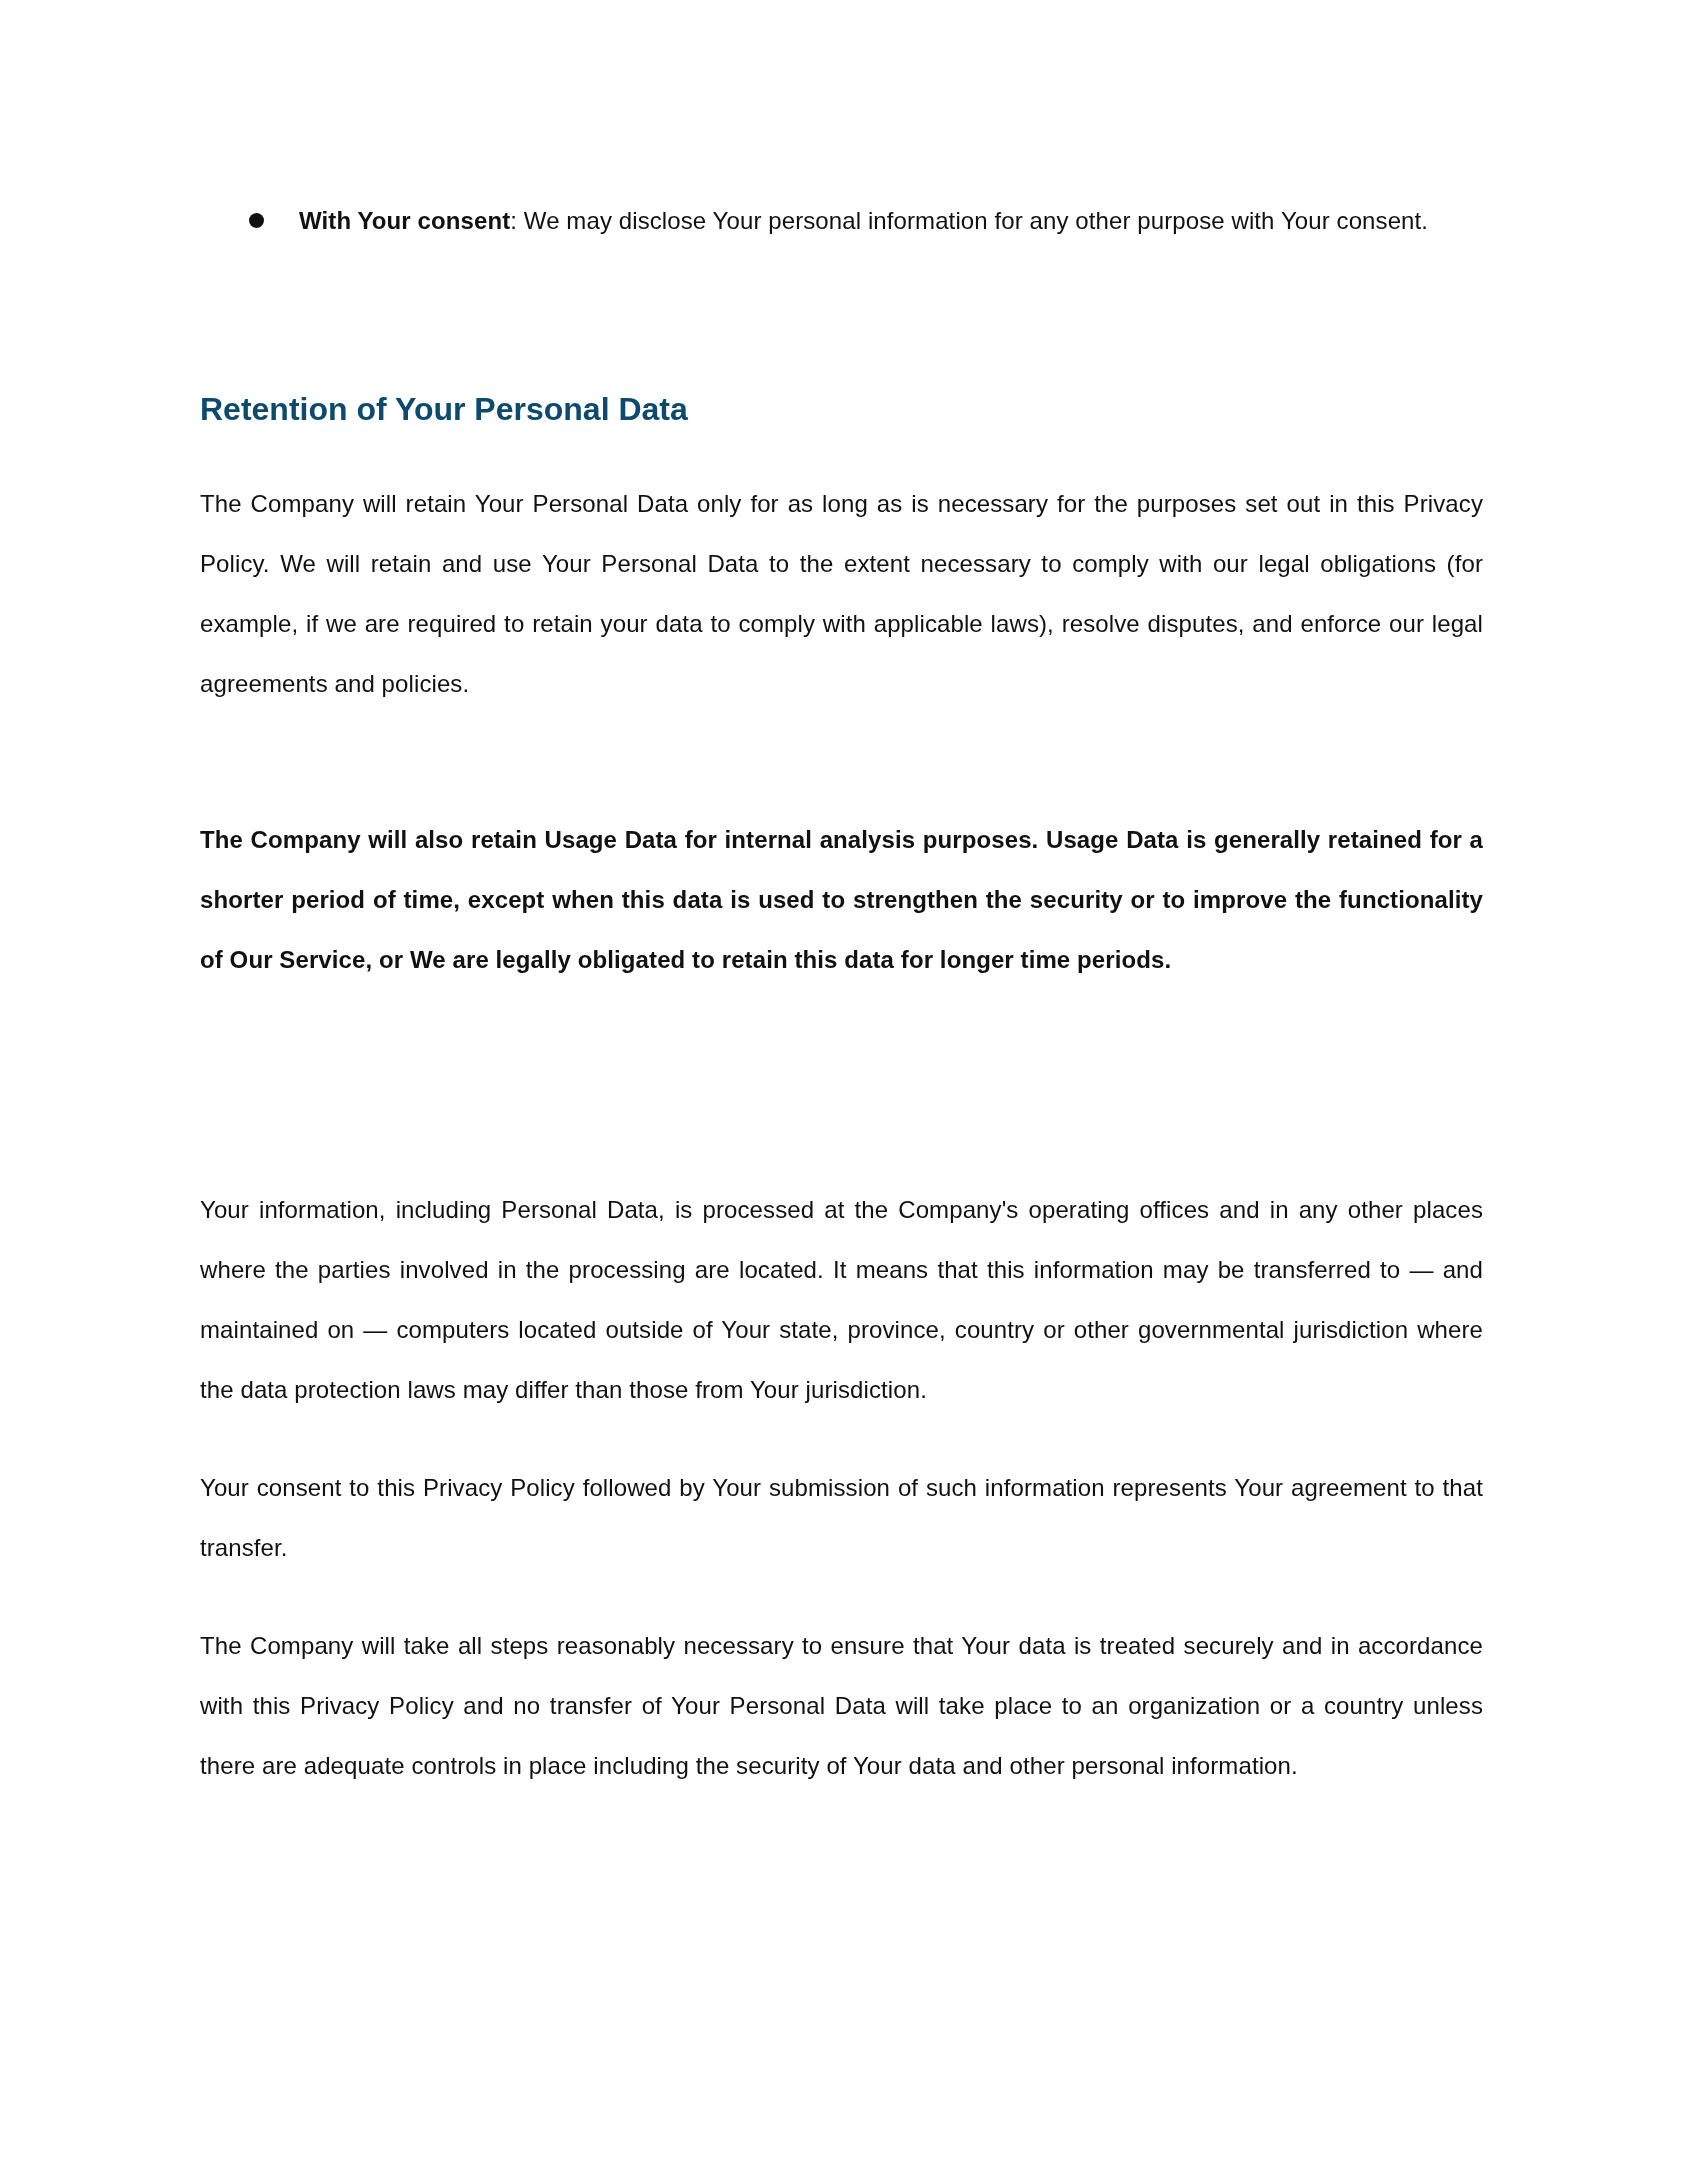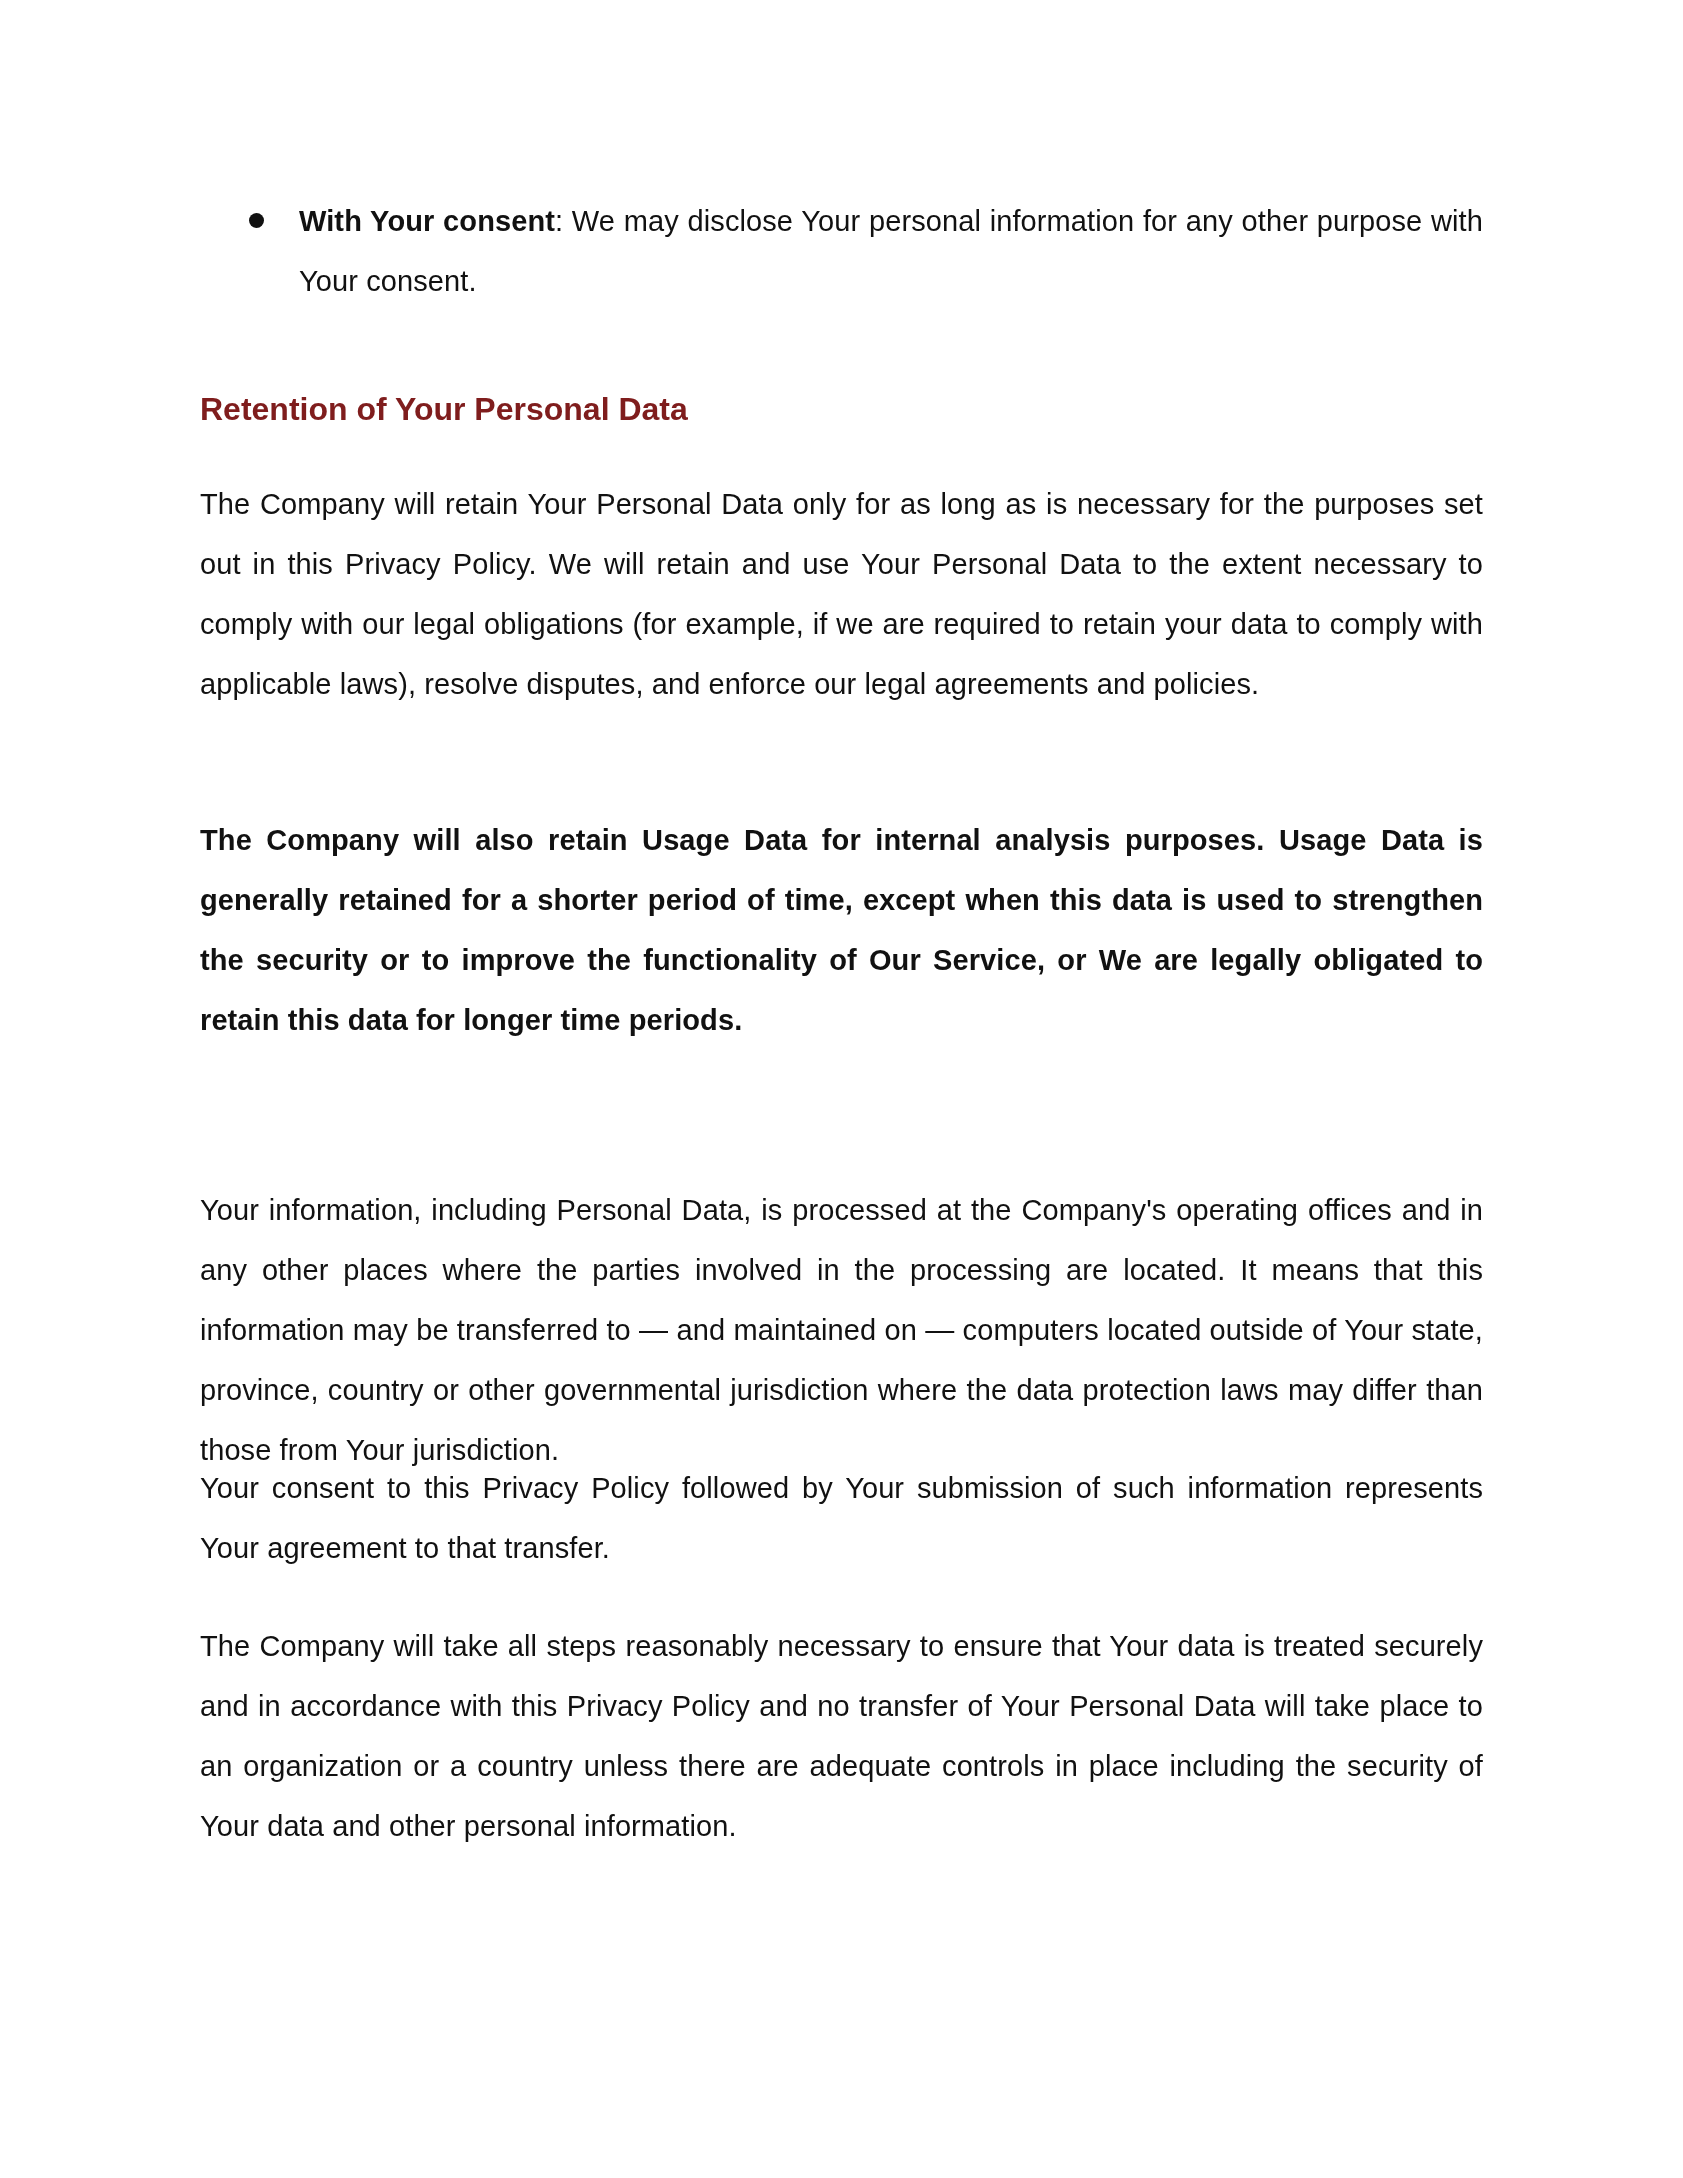--- a/index.html
+++ b/index.html
@@ -1,21 +1,21 @@
 <!DOCTYPE html>
 <html><head>
 <meta charset="utf-8">
 <style>
   html, body { margin: 0; padding: 0; background: #ffffff; }
   body { width: 1683px; height: 2178px; position: relative; overflow: hidden;
          font-family: "Liberation Sans", sans-serif; color: #111111; }
   .page { position: absolute; left: 0; top: 0; width: 1683px; height: 2178px; background: #ffffff; }
   .block { position: absolute; left: 200px; width: 1283px; }
-  .para { font-size: 29px; line-height: 60px; text-align: justify; margin: 0; letter-spacing: 0.1px; }
-  .heading { font-size: 32px; line-height: 40px; font-weight: bold; margin: 0; color: #7f1d1d; }
+  .para { font-size: 24px; line-height: 60px; text-align: justify; margin: 0; letter-spacing: 0.1px; }
+  .heading { font-size: 32px; line-height: 40px; font-weight: bold; margin: 0; color: #0c4a6e; }
   .bullet-item { position: absolute; left: 299px; width: 1184px; }
   .bullet-dot { position: absolute; left: 249px; top: 213px; width: 15px; height: 15px; border-radius: 50%; background: #111111; }
   .bold { font-weight: bold; }
 </style>
 </head>
 <body>
 
 <div class="page">
 
   <span class="bullet-dot"></span>

